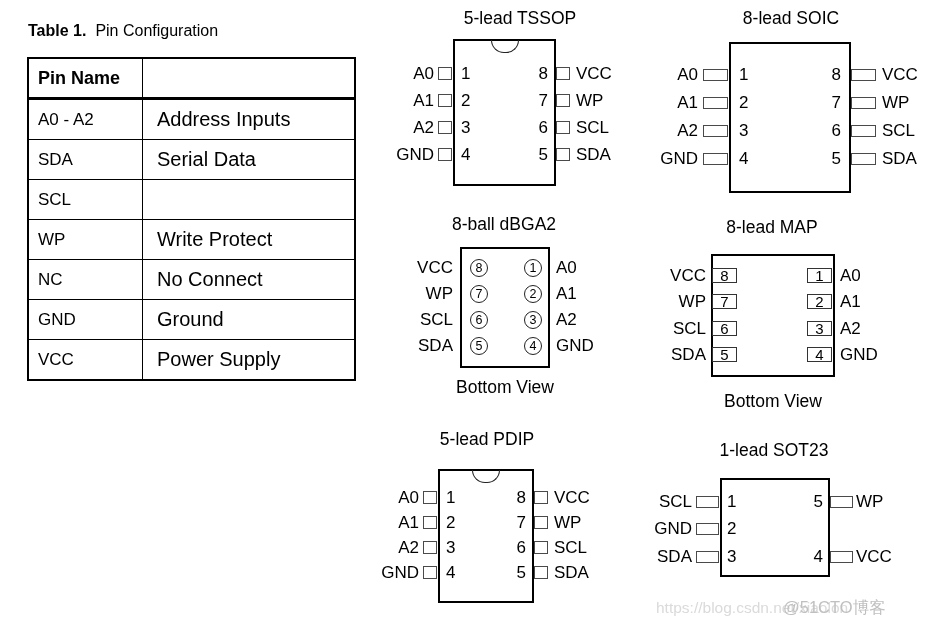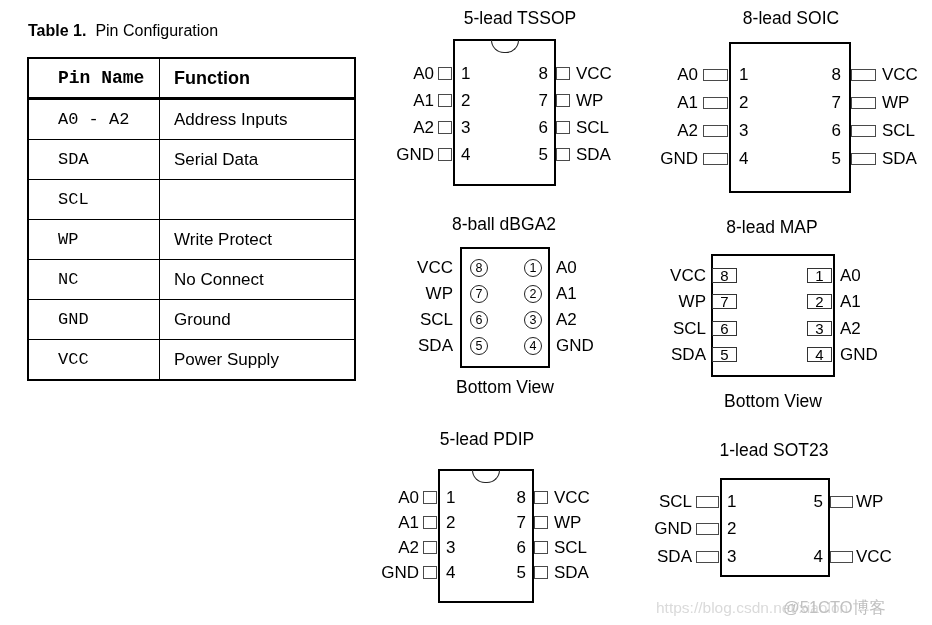--- a/index.html
+++ b/index.html
@@ -7,22 +7,22 @@
     position:relative;width:932px;height:625px;background:#ffffff;overflow:hidden;
     font-family:"Liberation Sans","DejaVu Sans",sans-serif;color:#000;
   }
   
   .tbl-title{position:absolute;left:28px;top:22px;font-size:16px;white-space:nowrap;}
   .tbl-title .b{font-weight:bold;}
   .tbl-title .r{margin-left:9px;}
   .tbl{position:absolute;left:27px;top:57px;width:325px;border:2px solid #000;background:#fff;}
   .trow{display:flex;height:40px;box-sizing:border-box;border-top:1px solid #000;}
   .trow.head{border-top:none;border-bottom:2.5px solid #000;}
-  .tc1{width:131px;box-sizing:border-box;border-right:1px solid #000;padding-left:29px;display:flex;align-items:center;font-size:17px;font-family:Liberation Mono, monospace;}
-  .tc2{flex:1;padding-left:14px;display:flex;align-items:center;font-size:17px;}
+  .tc1{width:114px;box-sizing:border-box;border-right:1px solid #000;padding-left:9px;display:flex;align-items:center;font-size:17px;}
+  .tc2{flex:1;padding-left:14px;display:flex;align-items:center;font-size:20px;}
   .head .tc1,.head .tc2{font-size:18px;font-weight:bold;}
   
   .ptitle{position:absolute;transform:translateX(-50%);font-size:17.5px;white-space:nowrap;}
   .pcap{position:absolute;transform:translateX(-50%);font-size:17.5px;white-space:nowrap;}
   .chip{position:absolute;border:2px solid #000;background:#fff;box-sizing:content-box;}
   .notch{position:absolute;top:-1px;left:50%;transform:translateX(-50%);width:26px;height:12px;
          border:1.5px solid #222;border-top:none;border-radius:0 0 14px 14px;background:transparent;}
   .lbl{position:absolute;font-size:17px;line-height:20px;white-space:nowrap;}
   .num{position:absolute;font-size:17px;line-height:20px;white-space:nowrap;}
   .ra{transform:translateX(-100%);}
@@ -42,21 +42,20 @@
 <body>
 
 <div id="canvas">
 
   <div class="tbl-title">
     <span class="b">Table 1.</span><span class="r">Pin Configuration</span>
   </div>
   <div class="tbl">
     <div class="trow head">
       <div class="tc1">Pin Name</div>
-      <div class="tc2">Function</div>
     </div>
     <div class="trow">
       <div class="tc1">A0 - A2</div>
       <div class="tc2">Address Inputs</div>
     </div>
     <div class="trow">
       <div class="tc1">SDA</div>
       <div class="tc2">Serial Data</div>
     </div>
     <div class="trow">

